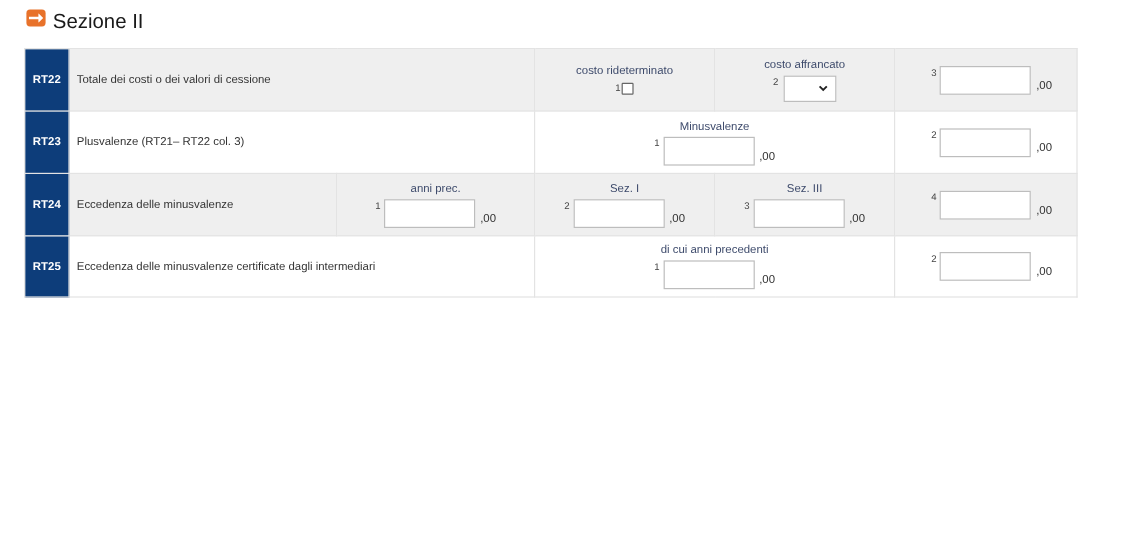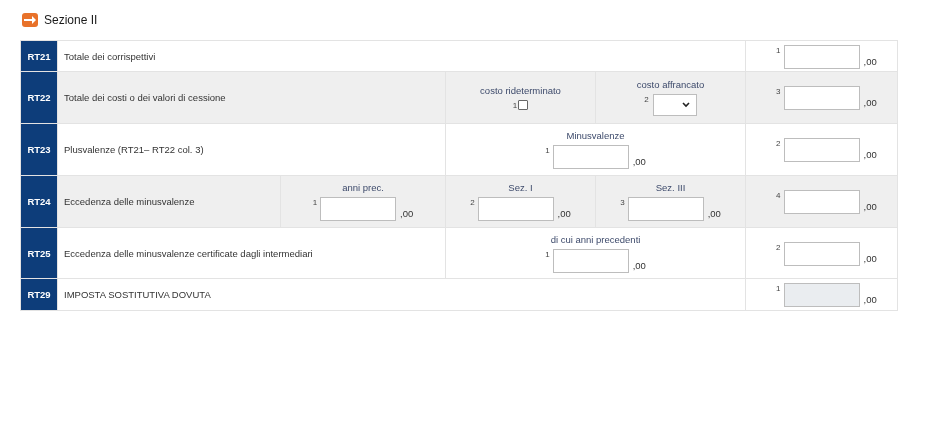--- a/index.html
+++ b/index.html
@@ -1,19 +1,19 @@
 <!DOCTYPE html>
 <html><head>
 <meta charset="utf-8">
 <style>
   html, body { margin:0; padding:0; background:#ffffff; }
   body { width:940px; height:446px; position:relative; overflow:hidden;
          font-family:"Liberation Sans", "DejaVu Sans", sans-serif; color:#333; }
-  .title { position:absolute; left:22px; top:8px; height:24px; display:flex; align-items:center;
-           font-size:12px; color:#1a1a1a; }
+  .title { position:absolute; left:22px; top:8px; height:24px; display:flex; align-items:flex-start;
+           font-size:17px; color:#1a1a1a; }
   .title .ico { width:16px; height:14px; background:#e8722a; border-radius:3px; margin-right:6px;
                 display:inline-flex; align-items:center; justify-content:center; }
   .title .ico svg { display:block; }
   .title .sec { margin-right:9px; }
   table.form { position:absolute; left:20px; top:40px; width:877px; border-collapse:collapse;
                table-layout:fixed; font-size:9.5px; }
   table.form td { border:1px solid #e3e3e3; padding:0; vertical-align:middle; }
   tr.alt td { background:#efefef; }
   tr.wht td { background:#ffffff; }
   td.code { background:#0d3d7a !important; color:#fff; font-weight:bold; text-align:center;
@@ -50,31 +50,20 @@
   <colgroup>
     <col style="width:37px">
       <col style="width:223px">
       <col style="width:165px">
     <col style="width:150px">
       <col style="width:150px">
       <col style="width:152px">
   </colgroup>
 
   <tbody>
-      <tr class="wht" style="height:31px">
-    <td class="code">RT21</td>
-    <td class="lbl" colspan="4">Totale dei corrispettivi</td>
-    <td class="right">
-      <span class="fld">
-            <span class="n">1</span>
-        <span class="box"></span>
-        <span class="dec">,00</span>
-          </span>
-    </td>
-  </tr>
 
   <tr class="alt" style="height:52px">
     <td class="code">RT22</td>
     <td class="lbl" colspan="2">Totale dei costi o dei valori di cessione</td>
     <td class="mid">
       <div class="cap">costo rideterminato</div>
       <span class="chk">
             <span>1</span>
         <span class="cb"></span>
           </span>
@@ -171,26 +160,15 @@
             <span class="n">2</span>
         <span class="box"></span>
         <span class="dec">,00</span>
           </span>
     </td>
   </tr>
 
 
 
 
-  <tr class="wht" style="height:32px">
-    <td class="code">RT29</td>
-    <td class="lbl" colspan="4">IMPOSTA SOSTITUTIVA DOVUTA</td>
-    <td class="right">
-      <span class="fld">
-            <span class="n">1</span>
-        <span class="box ro"></span>
-        <span class="dec">,00</span>
-          </span>
-    </td>
-  </tr>
 
 </tbody>
   </table>
 
 </body></html>

